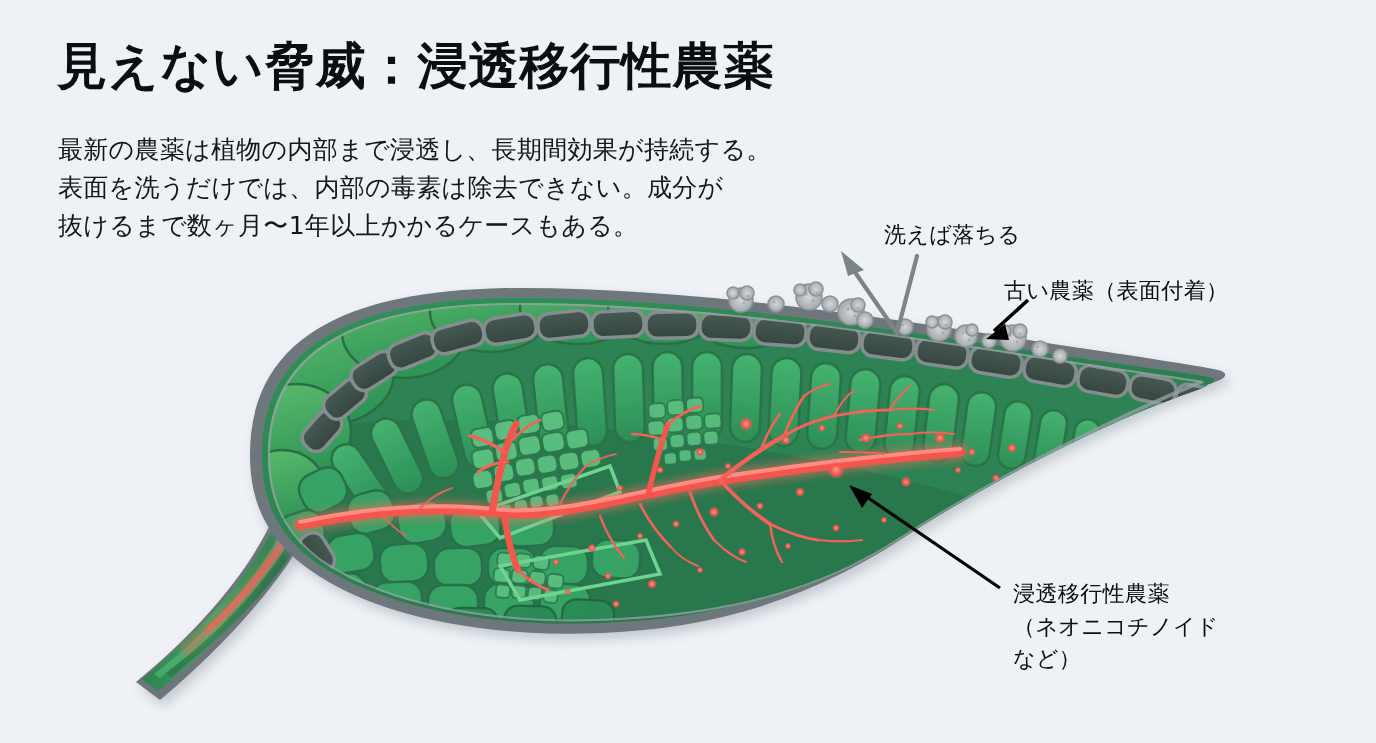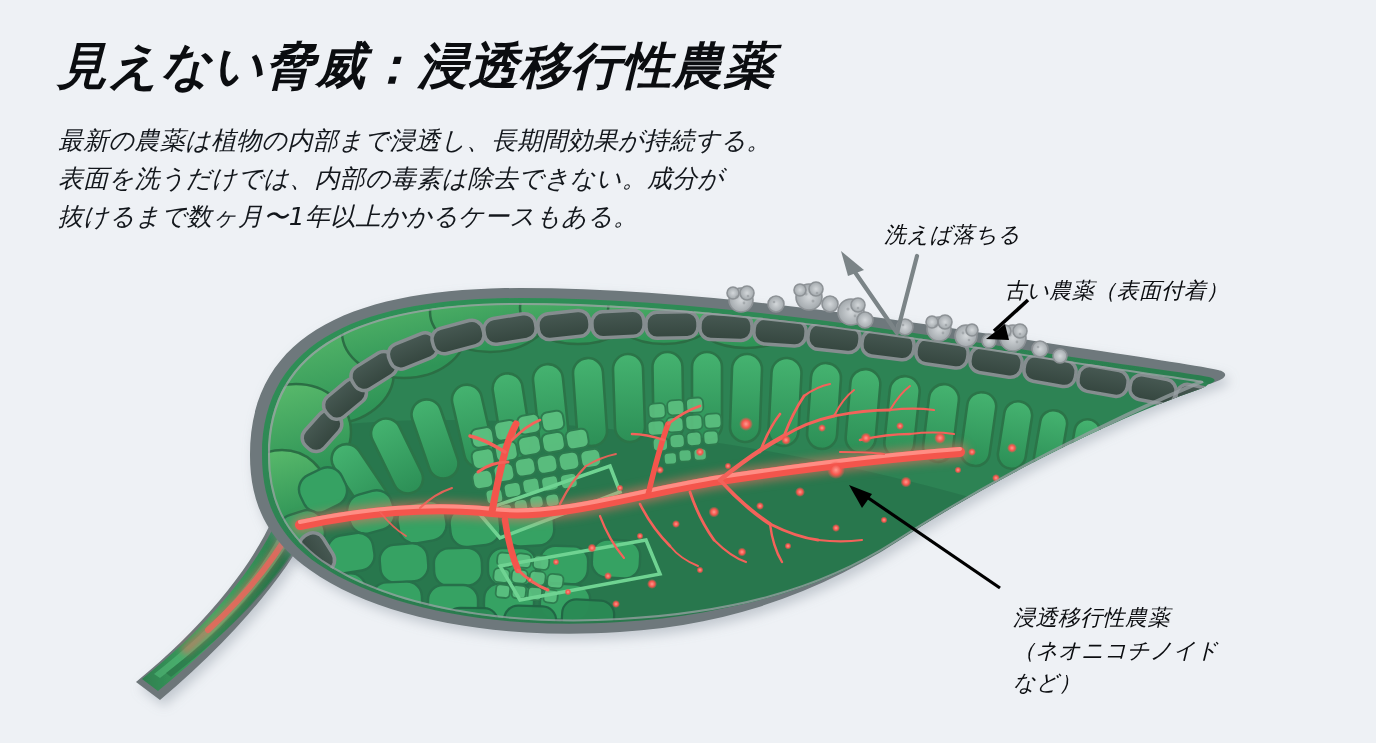--- a/index.html
+++ b/index.html
@@ -3,39 +3,39 @@
 <meta charset="utf-8">
 <title>Infographic</title>
 <style>
   html,body{margin:0;padding:0;}
   body{
     width:1376px;height:743px;
     background:#eef1f5;
     font-family:"DejaVu Sans","Liberation Sans",sans-serif;
     overflow:hidden;position:relative;
   }
-  #stage{position:absolute;inset:0;width:1232px;height:743px;font-style:italic;}
+  #stage{position:absolute;inset:0;width:1232px;height:743px;}
 
   .title{
     position:absolute;left:57px;top:38px;
     font-size:50px;font-weight:bold;color:#0b0d10;
     letter-spacing:1px;line-height:1.12;white-space:nowrap;
   }
   .body-text{
-    position:absolute;left:58px;top:122px;
+    position:absolute;left:58px;top:131px;
     font-size:25px;color:#13171c;line-height:1.52;white-space:pre-line;
     letter-spacing:0.3px;
   }
   .callout{
     position:absolute;font-size:22px;color:#0b0d10;
     line-height:1.48;white-space:pre-line;letter-spacing:0.4px;
   }
   #lbl-wash{left:884px;top:219px;}
   #lbl-old{left:1004px;top:275px;}
-  #lbl-systemic{left:1013px;top:578px;margin-top:24px;}
+  #lbl-systemic{left:1013px;top:578px;}
 
   svg{position:absolute;left:0;top:0;width:1376px;height:743px;}
 </style>
 </head>
 <body style="background: rgb(238, 241, 245);">
 
 <div id="stage">
 
   <svg viewBox="0 0 1376 743">
     <defs>

